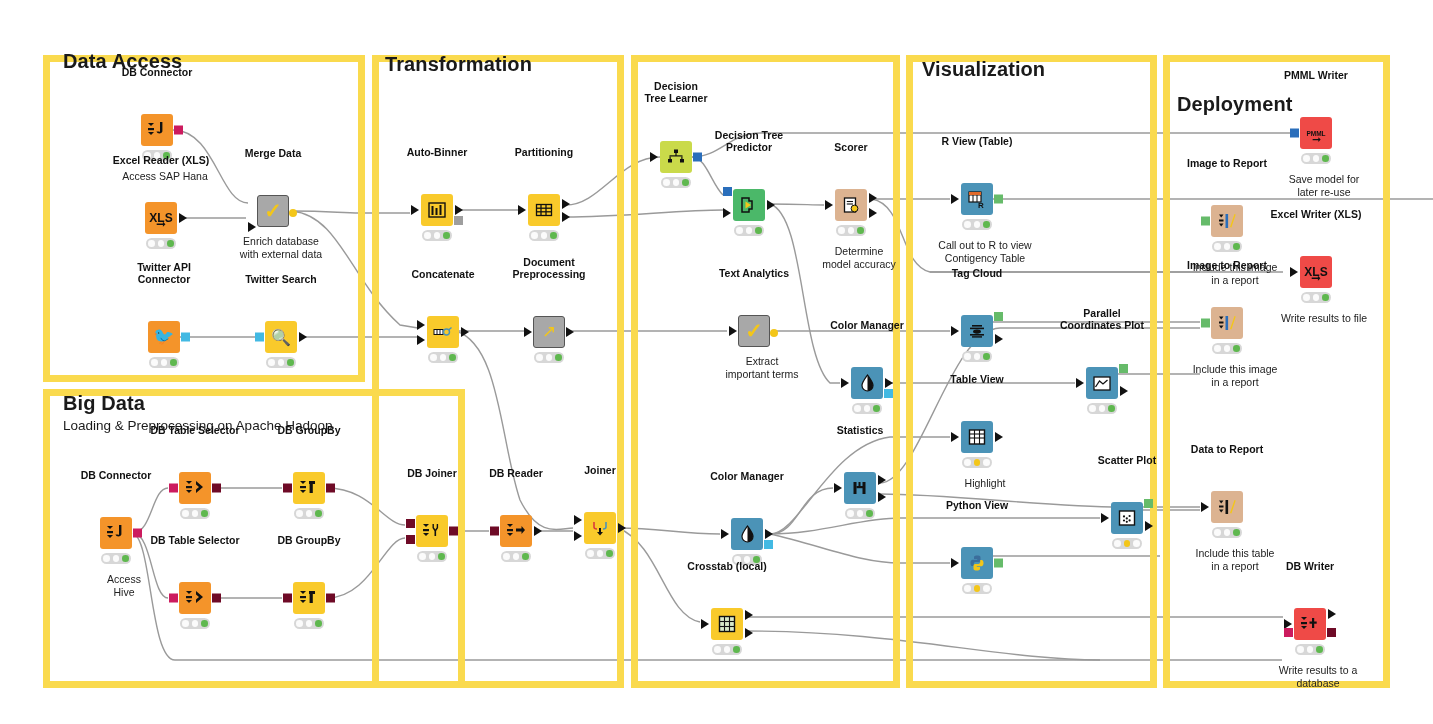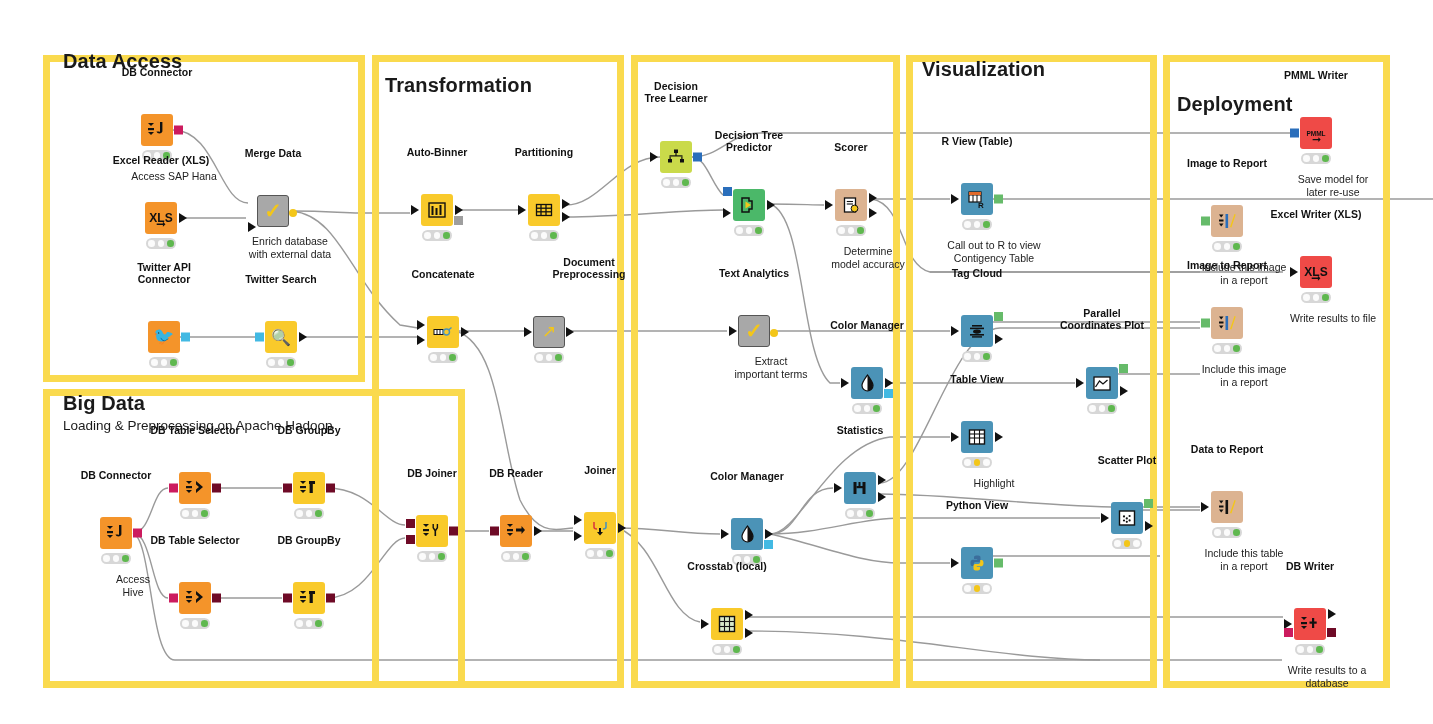--- a/index.html
+++ b/index.html
@@ -13,21 +13,21 @@
 
   
   #edges{position:absolute;left:0;top:0;width:1433px;height:724px;pointer-events:none;}
 
   
   .node{position:absolute;width:0;height:0;}
   .nbody{position:absolute;width:32px;height:32px;border-radius:3px;left:0;top:0;
          display:flex;align-items:center;justify-content:center;}
   .nlabel{position:absolute;left:16px;transform:translateX(-50%);bottom:36px;
           font-size:10.5px;font-weight:bold;color:#111;text-align:center;white-space:pre;line-height:12px;}
-  .ndesc{position:absolute;left:33px;transform:translateX(-50%);top:56px;
+  .ndesc{position:absolute;left:24px;transform:translateX(-50%);top:56px;
          font-size:10.5px;font-weight:400;color:#222;text-align:center;white-space:pre;line-height:12.5px;}
   .status{position:absolute;left:16px;transform:translateX(-50%);top:36px;
           width:30px;height:11px;border-radius:5.5px;background:#d7d7d7;
           display:flex;align-items:center;justify-content:space-around;padding:0 1px;box-sizing:border-box;}
   .dot{width:6.5px;height:6.5px;border-radius:50%;background:#fbfbfb;}
   .dot.green{background:#5fb84f;}
   .dot.yellow{background:#f3c619;}
 
   
   .port{position:absolute;top:50%;transform:translateY(-50%);}
@@ -156,21 +156,21 @@
   </svg>
 
   <div class="panel" style="left:43px;top:55px;width:322px;height:327px;"></div>
   <div class="panel-title" style="left:63px;top:50px;">Data Access</div>
 
   <div class="panel" style="left:43px;top:389px;width:422px;height:299px;"></div>
   <div class="panel-title" style="left:63px;top:392px;">Big Data</div>
   <div class="panel-sub" style="left:63px;top:418px;text-align:right;">Loading &amp; Preprocessing on Apache Hadoop</div>
 
   <div class="panel" style="left:372px;top:55px;width:252px;height:633px;"></div>
-  <div class="panel-title" style="left:385px;top:74px;">Transformation</div>
+  <div class="panel-title" style="left:385px;top:53px;">Transformation</div>
 
   <div class="panel" style="left:631px;top:55px;width:269px;height:633px;"></div>
 
   <div class="panel" style="left:906px;top:55px;width:251px;height:633px;"></div>
   <div class="panel-title" style="left:922px;top:58px;">Visualization</div>
 
   <div class="panel" style="left:1163px;top:55px;width:227px;height:633px;"></div>
   <div class="panel-title" style="left:1177px;top:58px;margin-top:35px;">Deployment</div>
 
   <div class="node" style="left:141px;top:114px;">
@@ -458,21 +458,21 @@
       <span class="port tri out"></span>
     </div>
     <div class="status">
       <span class="dot"></span>
       <span class="dot"></span>
       <span class="dot green"></span>
     </div>
   </div>
 
   <div class="node" style="left:533px;top:316px;">
-    <div class="nlabel" style="bottom:36px;margin-left:40px;">Document
+    <div class="nlabel" style="bottom:36px;">Document
 Preprocessing</div>
     <div class="nbody c-gray">
       <span style="color:#f3c619;font-size:17px;line-height:16px;">↗</span>
       <span class="port tri in"></span>
       <span class="port tri out"></span>
     </div>
     <div class="status">
       <span class="dot"></span>
       <span class="dot"></span>
       <span class="dot green"></span>

